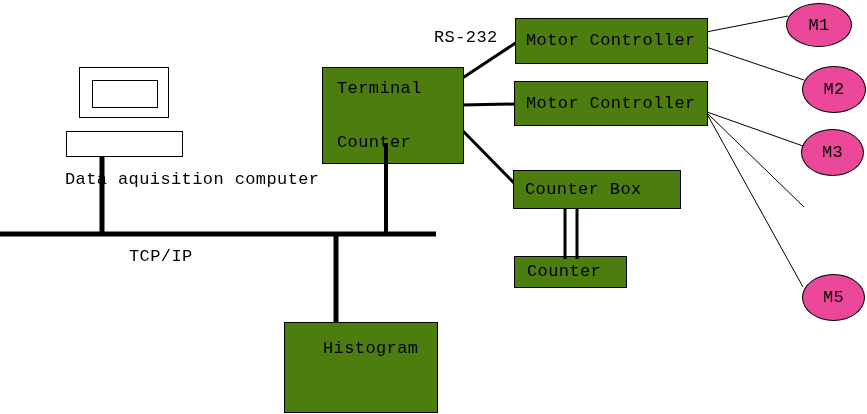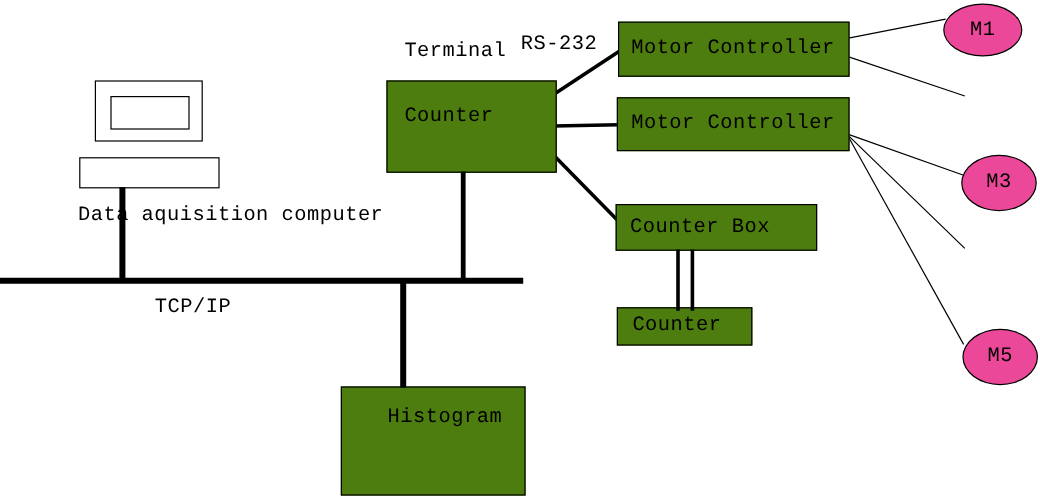--- a/index.html
+++ b/index.html
@@ -74,21 +74,21 @@
     <line x1="706" y1="47" x2="804" y2="80" stroke-width="1"></line>
     <line x1="707" y1="112" x2="803" y2="146" stroke-width="1"></line>
     <line x1="707" y1="113" x2="804" y2="207" stroke-width="1"></line>
     <line x1="707" y1="114" x2="803" y2="287" stroke-width="1"></line>
   </svg>
 
   <div class="icon-rect" style="left:79px; top:67px; width:90px; height:51px;"></div>
   <div class="icon-rect" style="left:92px; top:80px; width:66px; height:28px;"></div>
   <div class="icon-rect" style="left:66px; top:131px; width:117px; height:26px;"></div>
 
-  <div class="node" style="left:322px; top:67px; width:142px; height:77px; padding-left:14px;align-items:flex-end;">
+  <div class="node" style="left:322px; top:67px; width:142px; height:97px; padding-left:14px;">
     <div class="txt">
       <div>Terminal</div>
       <div>Counter</div>
     </div>
   </div>
 
   <div class="node" style="left:515px; top:18px; width:193px; height:46px; padding-left:10px;">
     <span class="txt">Motor Controller</span>
   </div>
 
@@ -107,20 +107,23 @@
   <div class="node" style="left:284px; top:322px; width:154px; height:91px; padding-left:38px; align-items:flex-end; padding-top:14px;">
     <div class="txt">
       <div>Histogram</div>
       
     </div>
   </div>
 
   <div class="ellipse" style="left:786px; top:3px;   width:66px; height:44px;">
     <span>M1</span>
   </div>
+  <div class="ellipse" style="left:802px; top:66px;  width:64px; height:47px;">
+    <span>M2</span>
+  </div>
   <div class="ellipse" style="left:801px; top:129px; width:63px; height:47px;">
     <span>M3</span>
   </div>
   <div class="ellipse" style="left:802px; top:274px; width:63px; height:47px;">
     <span>M5</span>
   </div>
 
   <div class="freelabel" style="left:65px; top:171px;">Data aquisition computer</div>
   <div class="freelabel" style="left:129px; top:248px;">TCP/IP</div>
   <div class="freelabel" style="left:434px; top:29px;">RS-232</div>

